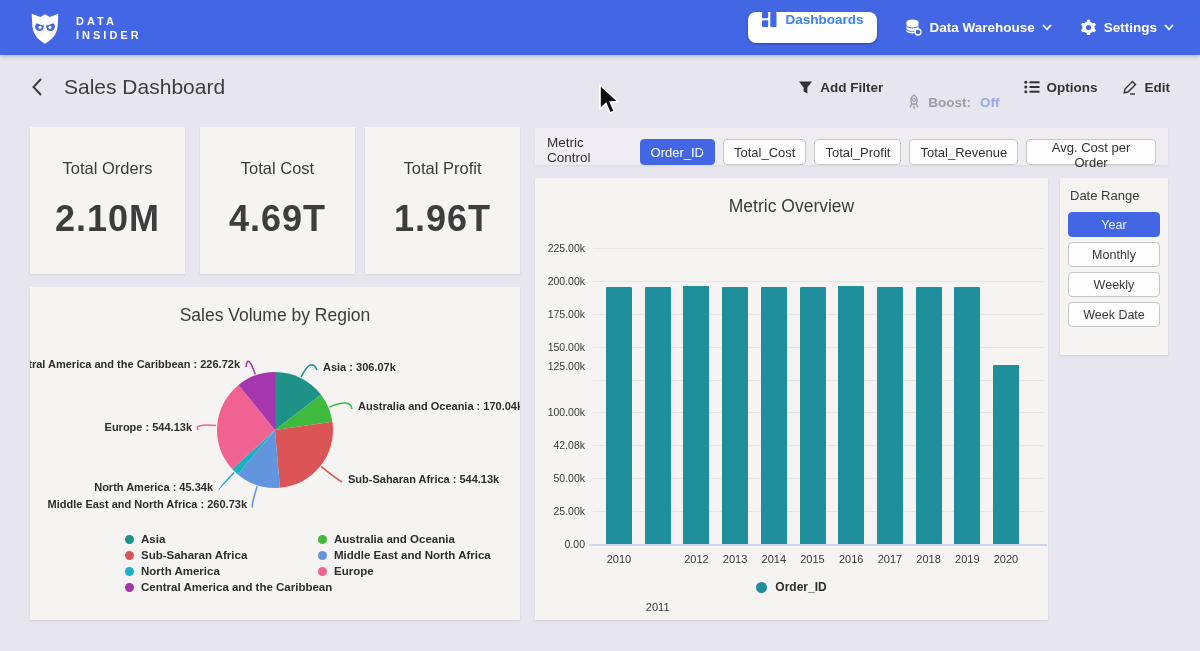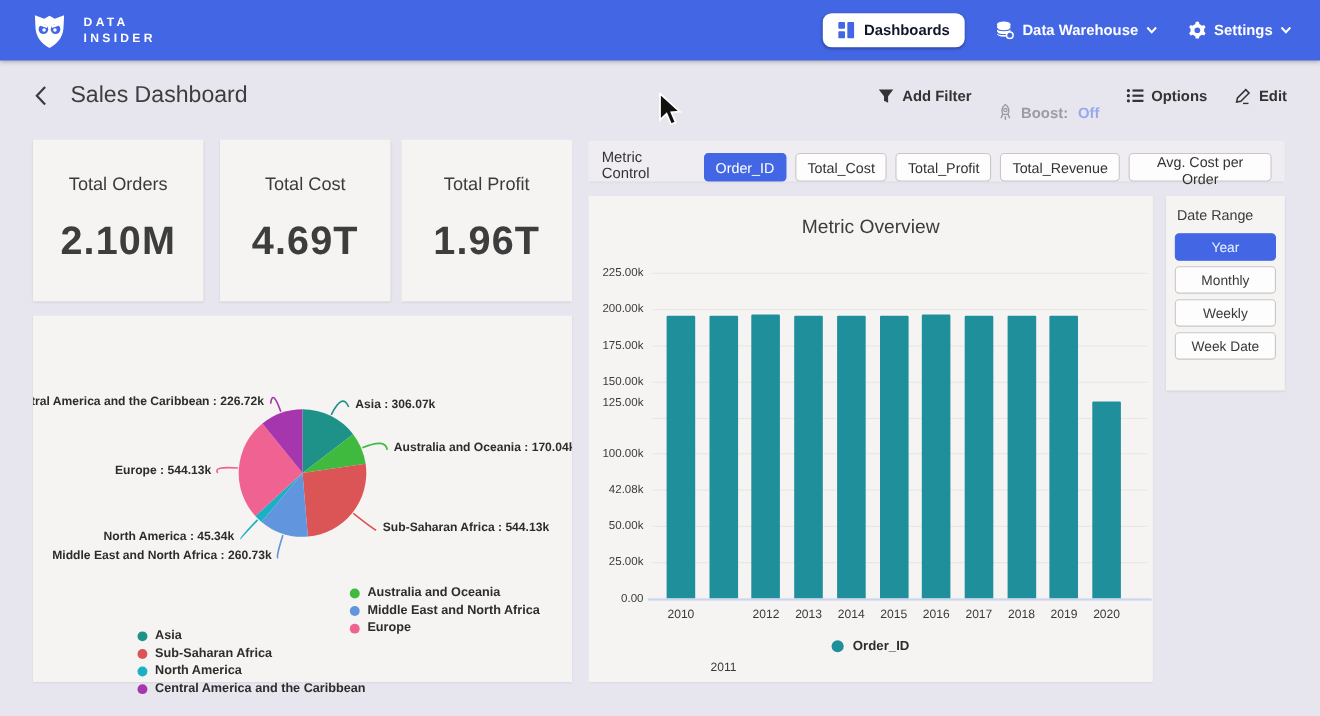--- a/index.html
+++ b/index.html
@@ -14,23 +14,23 @@
   
   .navbar {
     position:absolute; top:0; left:0; width:1200px; height:55px;
     background:#4366e5; display:flex; align-items:center;
     padding:0 26px; box-shadow:0 1px 4px rgba(0,0,0,.25); z-index:5;
   }
   .brand { display:flex; align-items:center; gap:12px; }
   .brand-text { color:#fff; font-size:11px; font-weight:bold; letter-spacing:3px; line-height:14px; }
   .nav-right { margin-left:auto; display:flex; align-items:center; gap:28px; }
   .nav-dash {
-    background:#fff; color:#0f172a; border:none; border-radius:8px;
+    background:#fff; color:#3b82f6; border:none; border-radius:8px;
     height:31px; padding:0 14px; font-size:13.5px; font-weight:bold;
-    display:flex; align-items:center; gap:8px; cursor:pointer;
+    display:flex; align-items:flex-start; gap:8px; cursor:pointer;
     box-shadow:0 1px 3px rgba(0,0,0,.3);
     font-family:"Liberation Sans", sans-serif;
   }
   .nav-item { display:flex; align-items:center; gap:7px; color:#fff; font-size:13.5px; font-weight:600; cursor:pointer; }
   
   .page-header {
     position:absolute; top:55px; left:0; width:1200px; height:64px;
     display:flex; align-items:center; padding:0 30px;
   }
   .back-btn { display:flex; align-items:center; cursor:pointer; margin-right:20px; }
@@ -44,21 +44,21 @@
   .kpi { width:155px; height:147px; top:127px; text-align:center; }
   .kpi-label { margin-top:32px; font-size:16.5px; font-weight:500; color:#3b3b3b; }
   .kpi-value { margin-top:20px; font-size:36px; font-weight:bold; color:#3d3d3d; letter-spacing:1px; }
   .kpi1 { left:30px; } .kpi2 { left:200px; } .kpi3 { left:365px; }
   .card-title { position:absolute; top:18px; left:0; width:100%; text-align:center; font-size:17.5px; color:#3c3c3c; }
   
   .pie-card { left:30px; top:287px; width:490px; height:333px; }
   .pie-mount { position:absolute; top:45px; left:0; width:490px; height:250px; }
   .pie-legend { position:absolute; top:244px; left:0; width:490px; }
   .pl-col { position:absolute; top:0; }
-  .pl-col1 { left:95px;margin-top:39px; } .pl-col2 { left:288px; }
+  .pl-col1 { left:95px; } .pl-col2 { left:288px; }
   .pl-item { display:flex; align-items:center; gap:7px; height:16px; cursor:pointer; }
   .pl-dot { width:9px; height:9px; border-radius:50%; flex:none; }
   .pl-text { font-size:11.5px; font-weight:bold; color:#2d2d2d; white-space:nowrap; }
   
   .metric-bar {
     position:absolute; left:535px; top:128px; width:633px; height:37px;
     background:#efedf2; display:flex; align-items:flex-end; padding:0 12px; gap:8px;
     box-shadow:0 1px 2px rgba(0,0,0,.06);
   }
   .metric-label { font-size:13.5px; color:#333; margin-right:6px; }
@@ -196,20 +196,21 @@
 <div class="card kpi kpi2">
   <div class="kpi-label">Total Cost</div>
   <div class="kpi-value">4.69T</div>
 </div>
 <div class="card kpi kpi3">
   <div class="kpi-label">Total Profit</div>
   <div class="kpi-value">1.96T</div>
 </div>
 
 <div class="card pie-card">
+  <div class="card-title">Sales Volume by Region</div>
   <div class="pie-mount"><svg width="490" height="250" viewBox="0 0 490 250">
         <path d="M 245 98 L 245.0 40.0 A 58 58 0 0 1 291.0 62.7 Z" fill="#1e9188"></path>
         <path d="M 271.1 45.1 Q 281.3 24.5 287 38" stroke="#1e9188" stroke-width="1.5" fill="none"></path>
         <text x="293" y="39" text-anchor="start" font-size="11" font-weight="bold" fill="#2d2d2d" font-family="&quot;Liberation Sans&quot;, sans-serif">Asia : 306.07k</text>
         <path d="M 245 98 L 291.0 62.7 A 58 58 0 0 1 302.4 89.7 Z" fill="#3fba3f"></path>
         <path d="M 299.4 75.1 Q 320.6 66.1 322 77" stroke="#3fba3f" stroke-width="1.5" fill="none"></path>
         <text x="328" y="78" text-anchor="start" font-size="11" font-weight="bold" fill="#2d2d2d" font-family="&quot;Liberation Sans&quot;, sans-serif">Australia and Oceania : 170.04k</text>
         <path d="M 245 98 L 302.4 89.7 A 58 58 0 0 1 249.9 155.8 Z" fill="#db5456"></path>
         <path d="M 291.2 134.7 Q 309.2 149.0 312 150" stroke="#db5456" stroke-width="1.5" fill="none"></path>
         <text x="318" y="151" text-anchor="start" font-size="11" font-weight="bold" fill="#2d2d2d" font-family="&quot;Liberation Sans&quot;, sans-serif">Sub-Saharan Africa : 544.13k</text>

